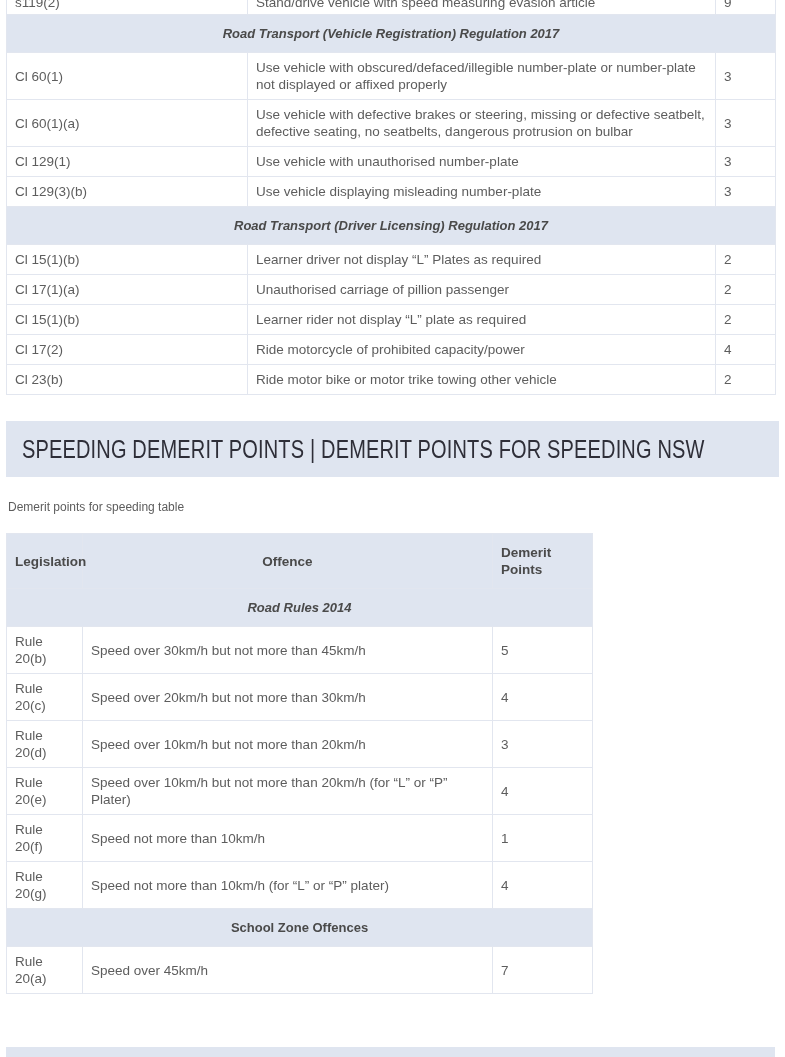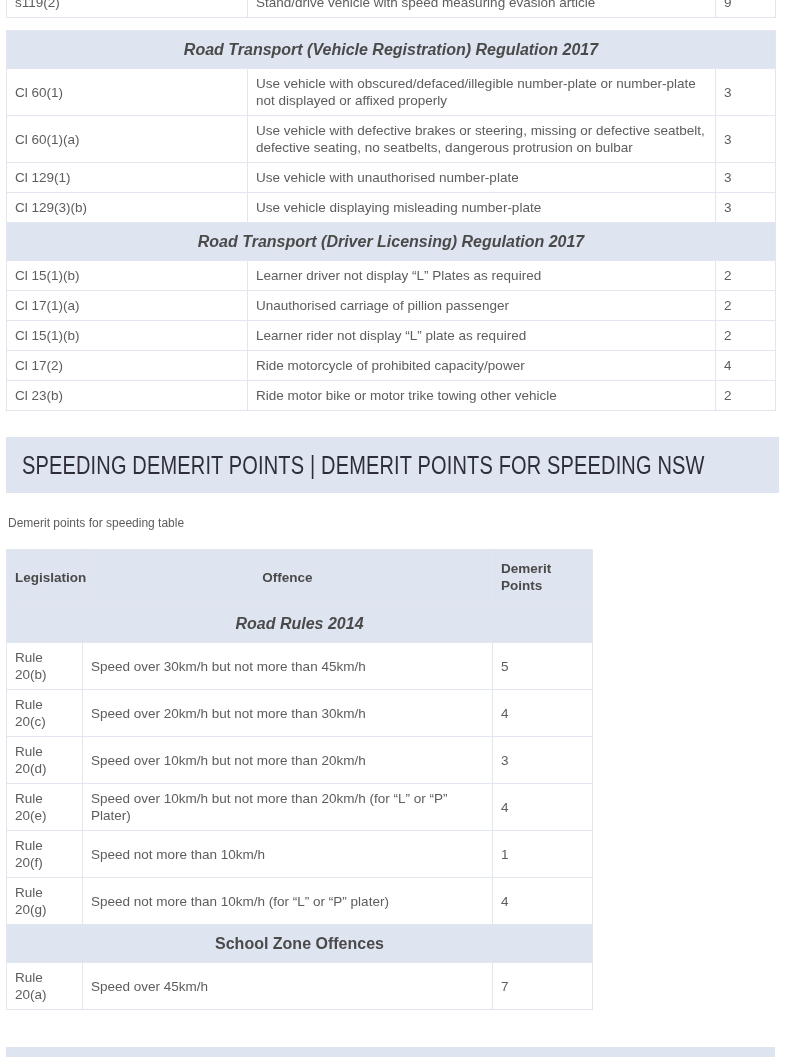--- a/index.html
+++ b/index.html
@@ -66,30 +66,30 @@
   }
   tr.colhead th.ctr { text-align: center; }
 
   
   tr.section td {
     background: #dfe5f0;
     text-align: center;
     font-style: italic;
     font-weight: bold;
     color: #4a4a4a;
-    font-size: 16px;
+    font-size: 13px;
     padding: 10px 8px;
   }
   tr.section.plain td {
     font-style: normal;
   }
 
   
   .clip-wrap {
-    height: 30px;
+    height: 14px;
     overflow: hidden;
     position: relative;
     padding-left: 12px;
   }
   .clip-wrap table.dp {
     position: absolute;
     top: -13px;
     left: 0;
   }
 

